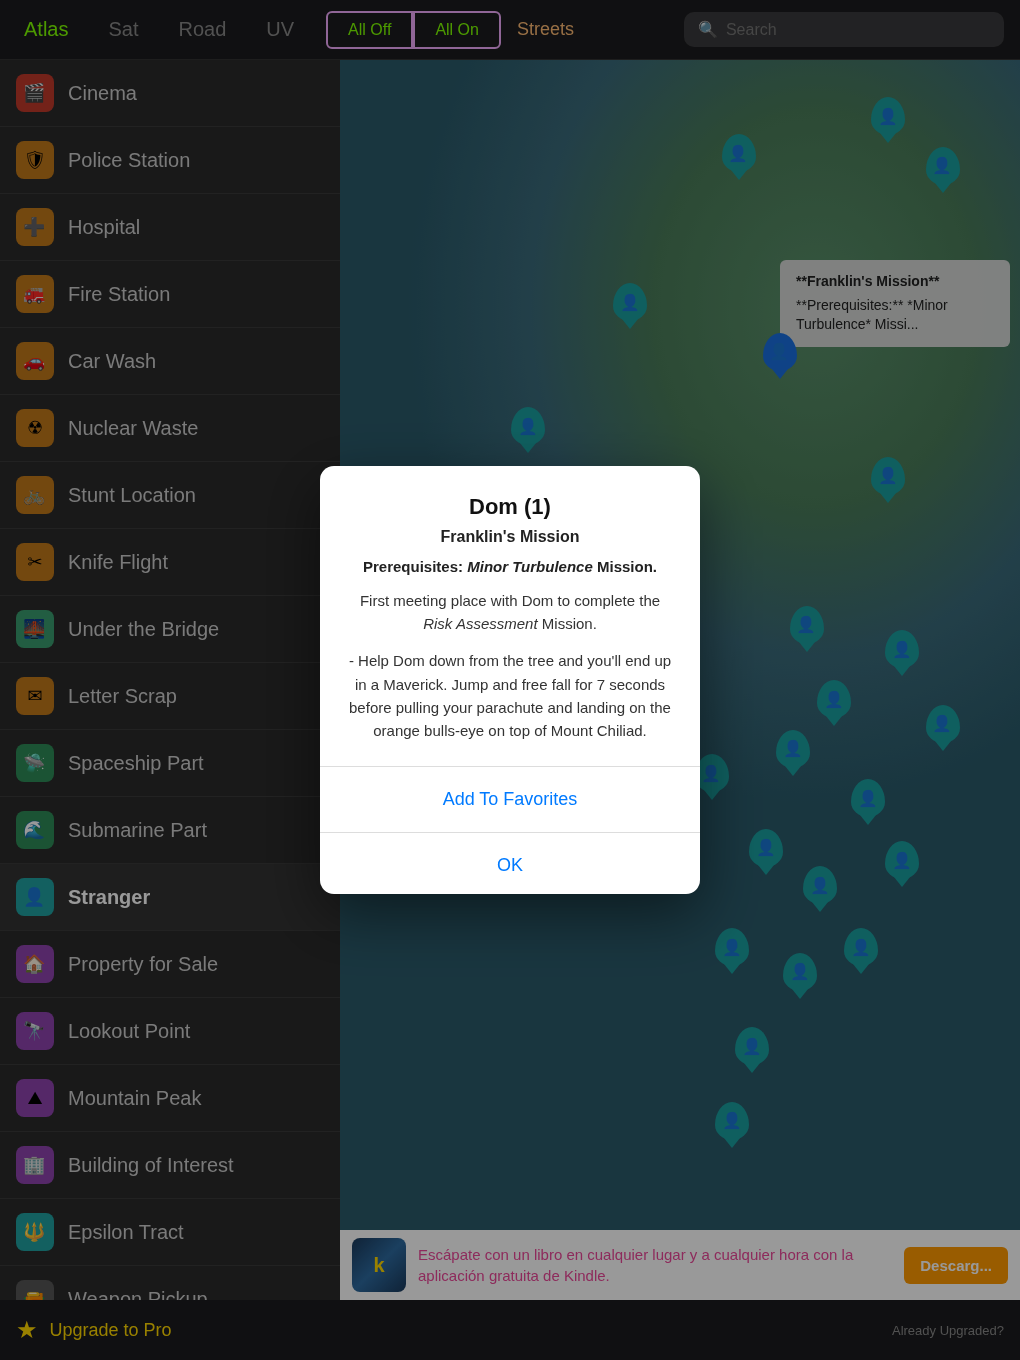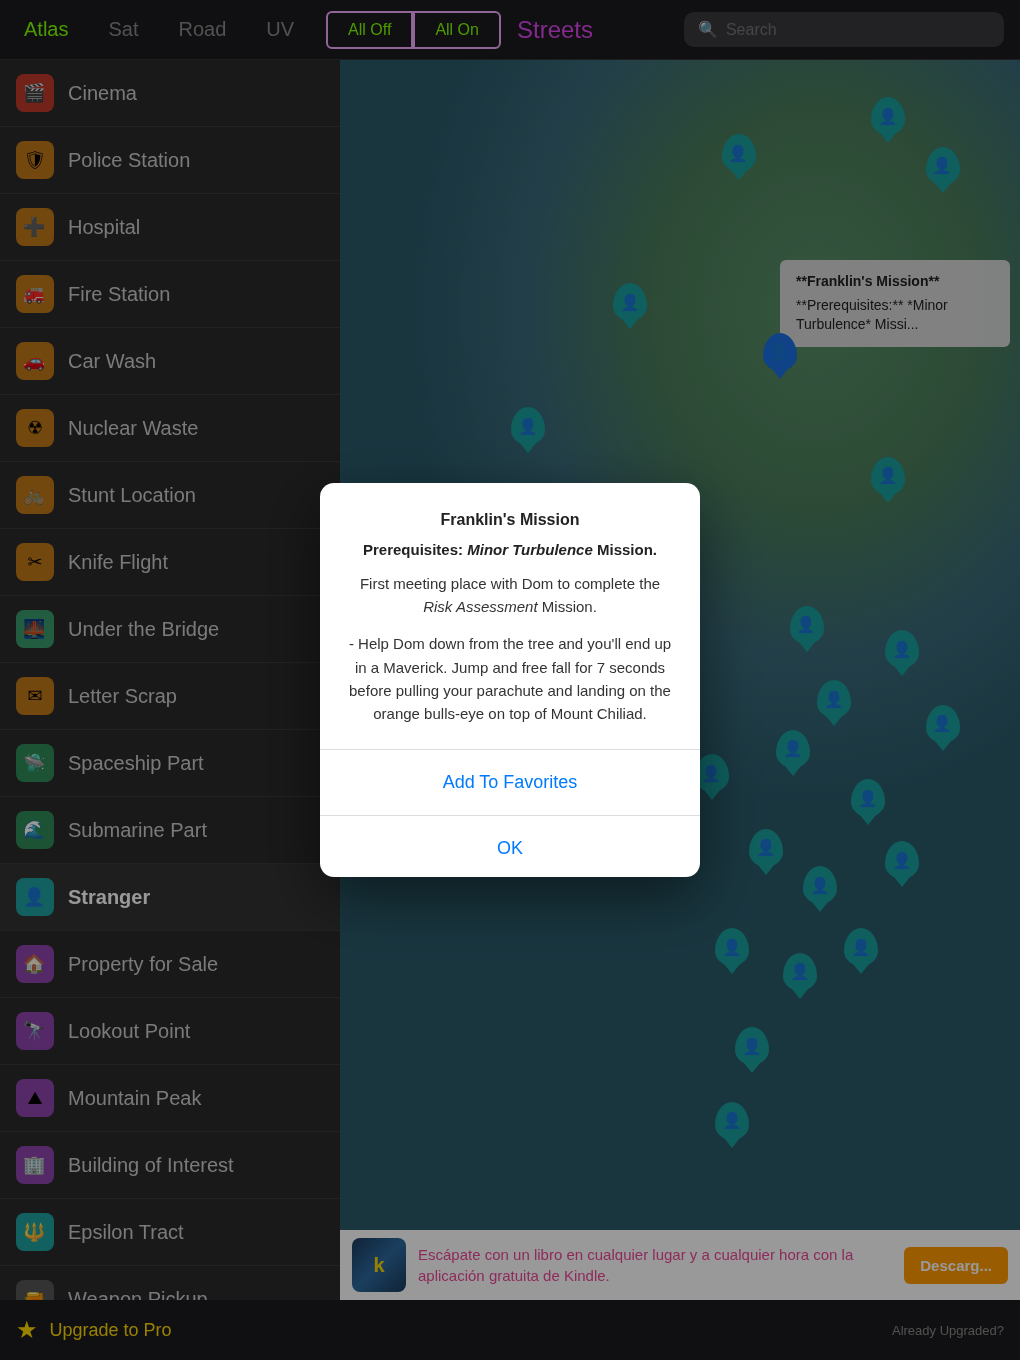--- a/index.html
+++ b/index.html
@@ -52,22 +52,22 @@
       color: #7fff00;
       cursor: pointer;
     }
     .toggle-btn:first-child {
       border-radius: 6px 0 0 6px;
     }
     .toggle-btn:last-child {
       border-radius: 0 6px 6px 0;
     }
     .nav-streets {
-      color: #d946ef;
-      font-size: 24px;
+      color: #fdba74;
+      font-size: 18px;
       margin-right: auto;
     }
     .search-bar {
       background: #3a3a3c;
       border-radius: 10px;
       padding: 8px 14px;
       display: flex;
       align-items: center;
       gap: 8px;
       width: 320px;
@@ -543,20 +543,21 @@
 <div class="bottom-bar">
   <span class="upgrade-star">★</span>
   <span class="upgrade-label">Upgrade to Pro</span>
   <span class="upgrade-sub">Already
 Upgraded?</span>
 </div>
 
 <div class="modal-overlay">
   <div class="modal">
     <div class="modal-content">
+      <div class="modal-title">Dom (1)</div>
       <div class="modal-subtitle">
         <strong>Franklin's Mission</strong>
       </div>
       <div class="modal-prereq">
         <strong>Prerequisites:</strong> <em>Minor Turbulence</em> Mission.
       </div>
       <div class="modal-body">
         <p>First meeting place with Dom to complete the <em>Risk Assessment</em> Mission.</p>
         <p>- Help Dom down from the tree and you'll end up in a Maverick. Jump and free fall for 7 seconds before pulling your parachute and landing on the orange bulls-eye on top of Mount Chiliad.</p>
       </div>

